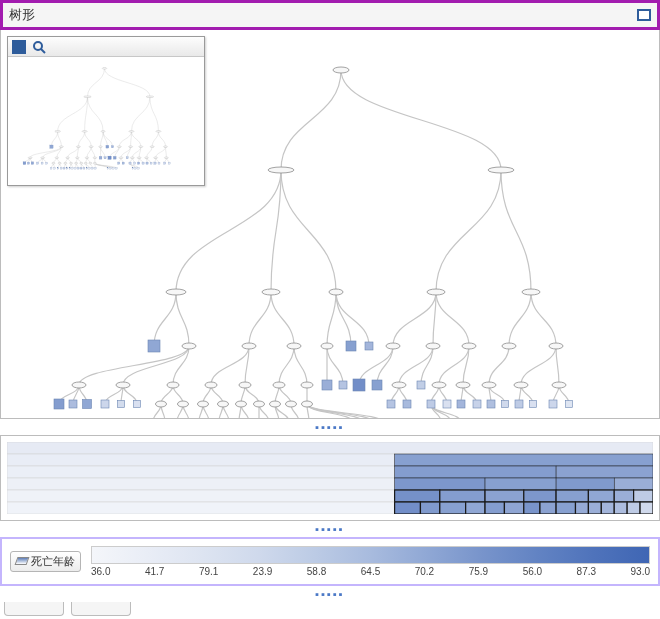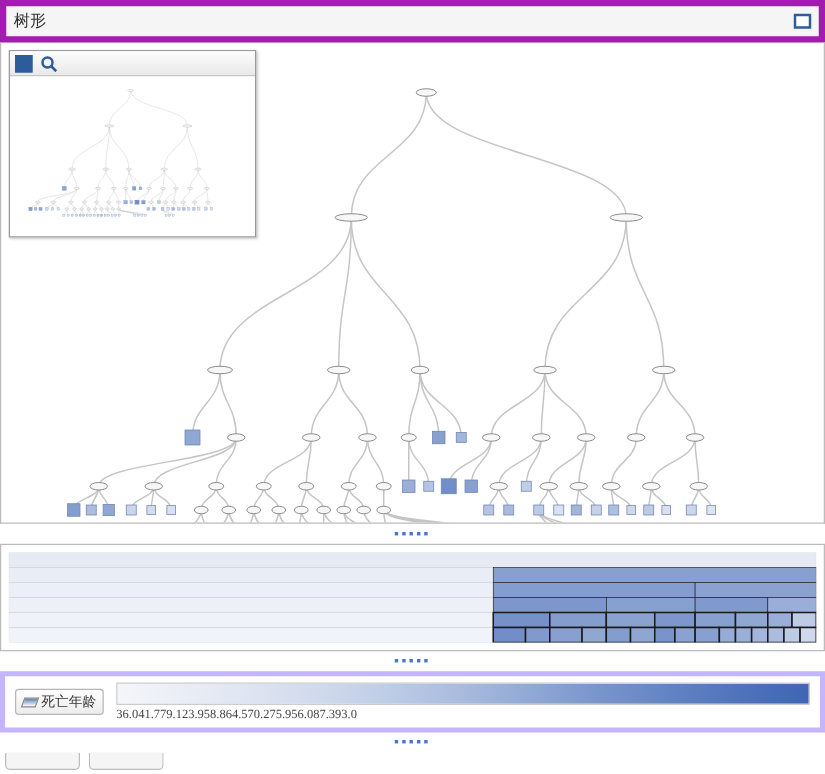--- a/index.html
+++ b/index.html
@@ -14,21 +14,21 @@
     width: 660px;
     height: 619px;
     display: flex;
     flex-direction: column;
   }
   .panel-header {
     display: flex;
     align-items: center;
     justify-content: space-between;
     padding: 3px 6px;
-    border: 5px solid #a21caf;
+    border: 3px solid #a21caf;
     background: #f5f5f5;
   }
   .panel-title { font-size: 13px; }
   .maximize-btn {
     width: 14px; height: 12px;
     border: 2px solid #2e5c9b;
     cursor: pointer;
     background: #fff;
   }
   .tree-area {
@@ -78,21 +78,21 @@
     border: 1px solid #bcbcbc;
     padding: 6px;
     position: relative;
   }
   .icicle-svg { display: block; width: 100%; height: 100%; }
   .legend-area {
     display: flex;
     align-items: center;
     gap: 10px;
     padding: 4px 8px;
-    border: 4px solid #c4b5fd;
+    border: 2px solid #c4b5fd;
     height: 50px;
   }
   .legend-btn {
     display: inline-flex;
     align-items: center;
     gap: 3px;
     padding: 2px 5px;
     border: 1px solid #b5b5b5;
     border-radius: 3px;
     background: linear-gradient(#fff,#ececec);
@@ -107,21 +107,21 @@
   }
   .colorbar-wrap { flex: 1; display: flex; flex-direction: column; gap: 2px; }
   .colorbar {
     height: 18px;
     background: linear-gradient(to right,
       #f4f6fa 0%, #e9edf6 10%, #dde4f1 20%, #cfd9ec 30%,
       #bccbe5 40%, #a8bbde 50%, #90a8d5 60%, #7894cb 70%,
       #6283c3 80%, #4f73bb 90%, #3f66b4 100%);
     border: 1px solid #ccc;
   }
-  .ticks { display: flex; font-size: 10px; color: #444; font-family: Liberation Serif, serif; }
+  .ticks { display: flex; justify-content: space-between; font-size: 10px; color: #444; }
   .tabs-area { height: 18px; padding-left: 4px; }
   .tab-stub {
     display: inline-block;
     width: 60px; height: 14px;
     border: 1px solid #bcbcbc;
     border-top: none;
     border-radius: 0 0 4px 4px;
     margin-right: 4px;
     background: #f5f5f5;
   }

